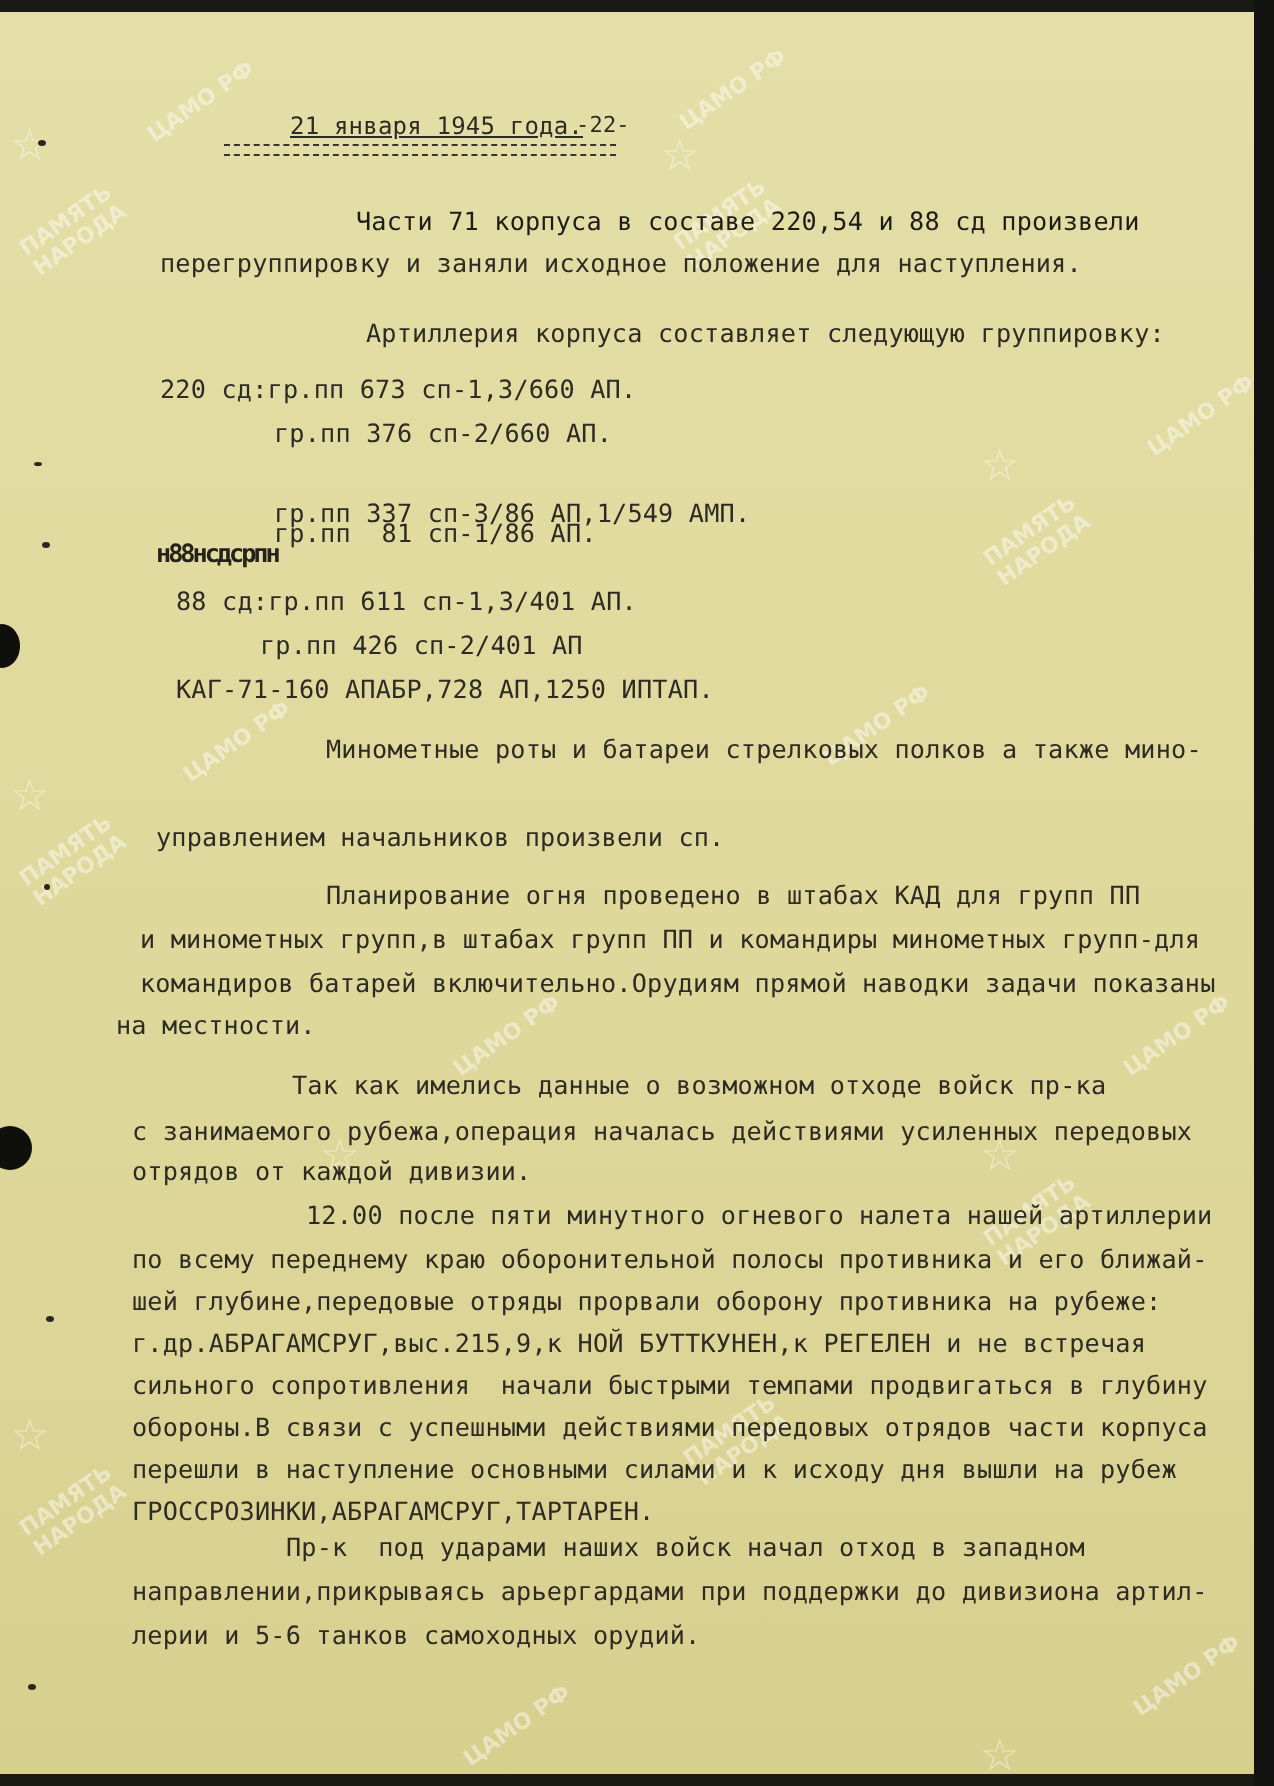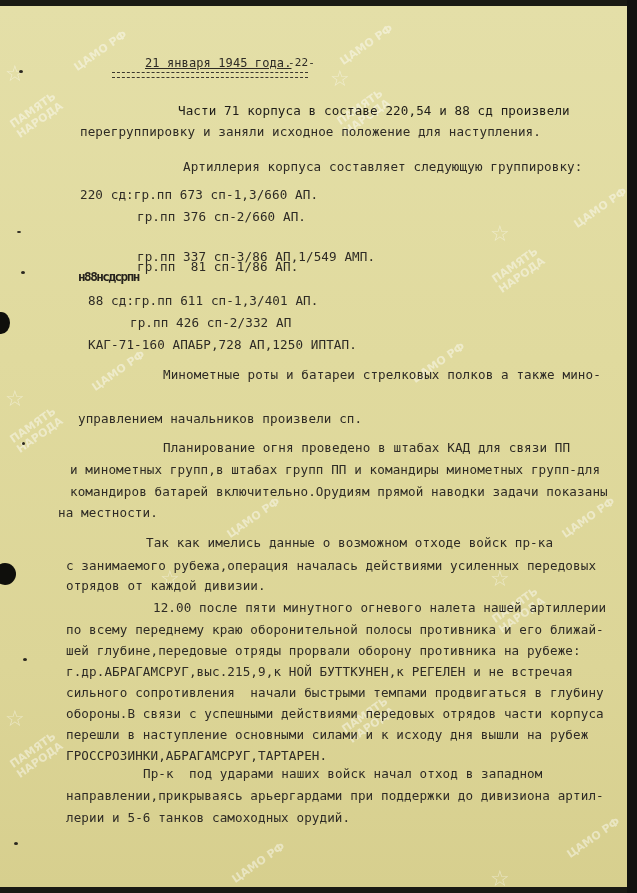--- a/index.html
+++ b/index.html
@@ -103,28 +103,28 @@
   <div class="line" style="left:183px;top:154px;">Артиллерия корпуса составляет следующую группировку:</div>
 
   <div class="line" style="left:80px;top:182px;">220 сд:гр.пп 673 сп-1,3/660 АП.</div>
   <div class="line" style="left:137px;top:204px;">гр.пп 376 сп-2/660 АП.</div>
 
   <div class="line" style="left:137px;top:244px;">гр.пп 337 сп-3/86 АП,1/549 АМП.</div>
   <div class="line" style="left:137px;top:254px;">гр.пп  81 сп-1/86 АП.</div>
   <div class="line overstrike" style="left:78px;top:264px;">н88нсдсрпн</div>
 
   <div class="line" style="left:88px;top:288px;">88 сд:гр.пп 611 сп-1,3/401 АП.</div>
-  <div class="line" style="left:130px;top:310px;">гр.пп 426 сп-2/332 АП</div>
+  <div class="line" style="left:130px;top:310px;">гр.пп 426 сп-2/401 АП</div>
 
   <div class="line" style="left:88px;top:332px;">КАГ-71-160 АПАБР,728 АП,1250 ИПТАП.</div>
 
   <div class="line" style="left:163px;top:362px;">Минометные роты и батареи стрелковых полков а также мино-</div>
   <div class="line" style="left:78px;top:406px;">управлением начальников произвели сп.</div>
 
-  <div class="line" style="left:163px;top:435px;">Планирование огня проведено в штабах КАД для связи ПП</div>
+  <div class="line" style="left:163px;top:435px;">Планирование огня проведено в штабах КАД для групп ПП</div>
   <div class="line" style="left:70px;top:457px;">и минометных групп,в штабах групп ПП и командиры минометных групп-для</div>
   <div class="line" style="left:70px;top:479px;">командиров батарей включительно.Орудиям прямой наводки задачи показаны</div>
   <div class="line" style="left:58px;top:500px;">на местности.</div>
 
   <div class="line" style="left:146px;top:530px;">Так как имелись данные о возможном отходе войск пр-ка</div>
   <div class="line" style="left:66px;top:553px;">с занимаемого рубежа,операция началась действиями усиленных передовых</div>
   <div class="line" style="left:66px;top:573px;">отрядов от каждой дивизии.</div>
 
   <div class="line" style="left:153px;top:595px;">12.00 после пяти минутного огневого налета нашей артиллерии</div>
   <div class="line" style="left:66px;top:617px;">по всему переднему краю оборонительной полосы противника и его ближай-</div>

